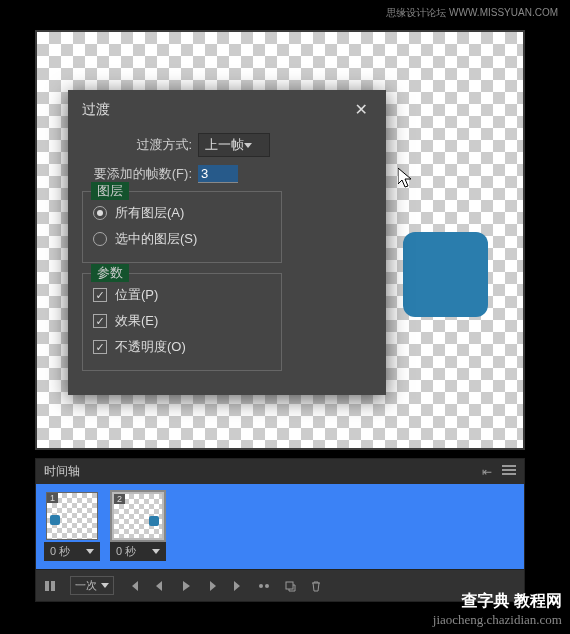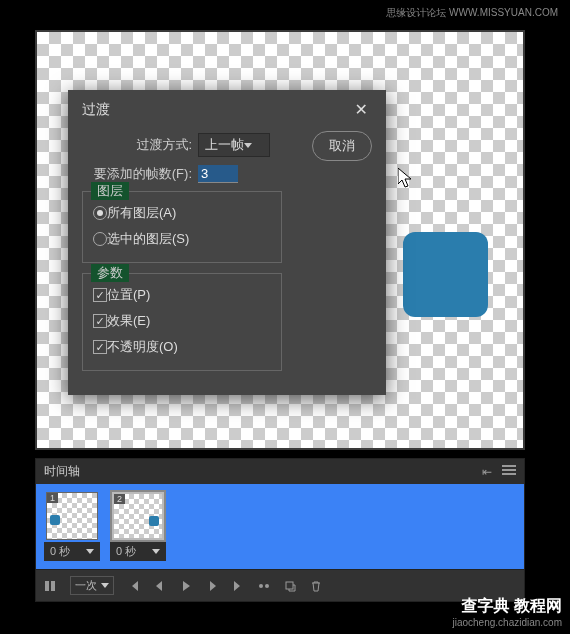--- a/index.html
+++ b/index.html
@@ -1,20 +1,20 @@
 <!DOCTYPE html>
 <html><head>
 <meta charset="utf-8">
 <style>
 * { box-sizing: border-box; margin: 0; padding: 0; font-family: "Microsoft YaHei", sans-serif; }
 body { background: #000; width: 570px; height: 634px; position: relative; overflow: hidden; }
 .top-watermark { position: absolute; top: 6px; right: 12px; color: #888; font-size: 10px; }
 .bottom-watermark { position: absolute; bottom: 6px; right: 8px; text-align: right; }
 .bottom-watermark .big { color: #fff; font-size: 16px; font-weight: bold; }
-.bottom-watermark .small { color: #888; font-size: 10px; }
+.bottom-watermark .small { color: #888; font-size: 13px; font-family: Liberation Serif, serif; }
 .canvas-area { position: absolute; top: 30px; left: 35px; width: 490px; height: 420px; border: 2px solid #3a3a3a; }
 .checker { width: 100%; height: 100%; background-image: 
   linear-gradient(45deg, #ccc 25%, transparent 25%), 
   linear-gradient(-45deg, #ccc 25%, transparent 25%), 
   linear-gradient(45deg, transparent 75%, #ccc 75%), 
   linear-gradient(-45deg, transparent 75%, #ccc 75%);
   background-size: 24px 24px;
   background-position: 0 0, 0 12px, 12px -12px, -12px 0px;
   background-color: #fff; }
 .blue-shape { position: absolute; right: 35px; top: 200px; width: 85px; height: 85px; background: #2a7dad; border-radius: 12px; }
@@ -24,21 +24,21 @@
 .close-x { cursor: pointer; font-size: 16px; padding: 0 4px; }
 .dialog-body { padding: 4px 14px 14px 14px; position: relative; }
 .row { display: flex; align-items: center; margin-bottom: 8px; }
 .row-label { text-align: right; width: 110px; margin-right: 6px; color: #ccc; }
 .select-box { background: #3a3a3a; border: 1px solid #2a2a2a; padding: 2px 6px; display: flex; align-items: center; color: #ddd; min-width: 72px; }
 .chev-down { width: 0; height: 0; border-left: 4px solid transparent; border-right: 4px solid transparent; border-top: 5px solid #ccc; }
 .num-input { background: #454545; border: none; border-bottom: 1px solid #888; color: #fff; width: 40px; padding: 1px 3px; font-size: 13px; }
 .num-input.selected { background: #275a8a; color: #fff; }
 .fieldset { border: 1px solid #666; padding: 8px 10px 10px 10px; margin-bottom: 10px; position: relative; }
 .legend { position: absolute; top: -10px; left: 8px; background: #14532d; padding: 0 6px; color: #ccc; }
-.radio-row, .check-row { display: flex; align-items: center; gap: 0; padding: 4px 0; cursor: pointer; }
+.radio-row, .check-row { display: flex; align-items: center; gap: 8px; padding: 4px 0; cursor: pointer; }
 .radio { width: 14px; height: 14px; border: 1px solid #aaa; border-radius: 50%; display: flex; align-items: center; justify-content: center; }
 .radio.checked::after { content: ""; width: 6px; height: 6px; background: #ddd; border-radius: 50%; }
 .check { width: 14px; height: 14px; border: 1px solid #aaa; display: flex; align-items: center; justify-content: center; font-size: 11px; line-height: 1; }
 .check.checked::after { content: "✓"; color: #ddd; }
 .btn-col { position: absolute; right: 14px; top: 2px; display: flex; flex-direction: column; gap: 10px; }
 .pill-btn { border: 1px solid #888; border-radius: 16px; padding: 5px 16px; color: #ddd; background: transparent; cursor: pointer; font-size: 13px; text-align: center; }
 .cursor-arrow { position: absolute; top: 168px; left: 398px; width: 0; height: 0; pointer-events: none; }
 .cursor-arrow svg { position: absolute; top: 0; left: 0; }
 .timeline-panel { position: absolute; left: 35px; top: 458px; width: 490px; background: #3b82f6; border: 1px solid #222; }
 .tl-header { display: flex; align-items: center; justify-content: space-between; background: #2d2d2d; padding: 4px 8px; }
@@ -77,21 +77,20 @@
   <div class="blue-shape"></div>
 </div>
 
 <div class="dialog">
   <div class="dialog-header">
     <div class="dialog-title">过渡</div>
     <div class="close-x">✕</div>
   </div>
   <div class="dialog-body">
     <div class="btn-col">
-      <div class="pill-btn">取消</div>
     </div>
     <div class="row">
       <div class="row-label">过渡方式:</div>
       <div class="select-box">
         <span>上一帧</span>
         <span class="chev-down"></span>
       </div>
     </div>
     <div class="row">
       <div class="row-label">要添加的帧数(F):</div>

